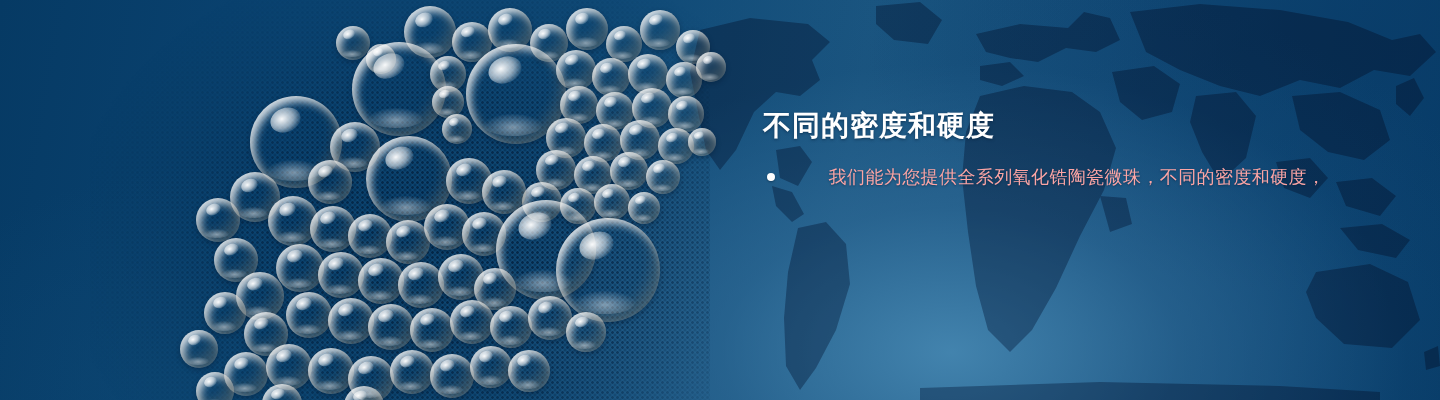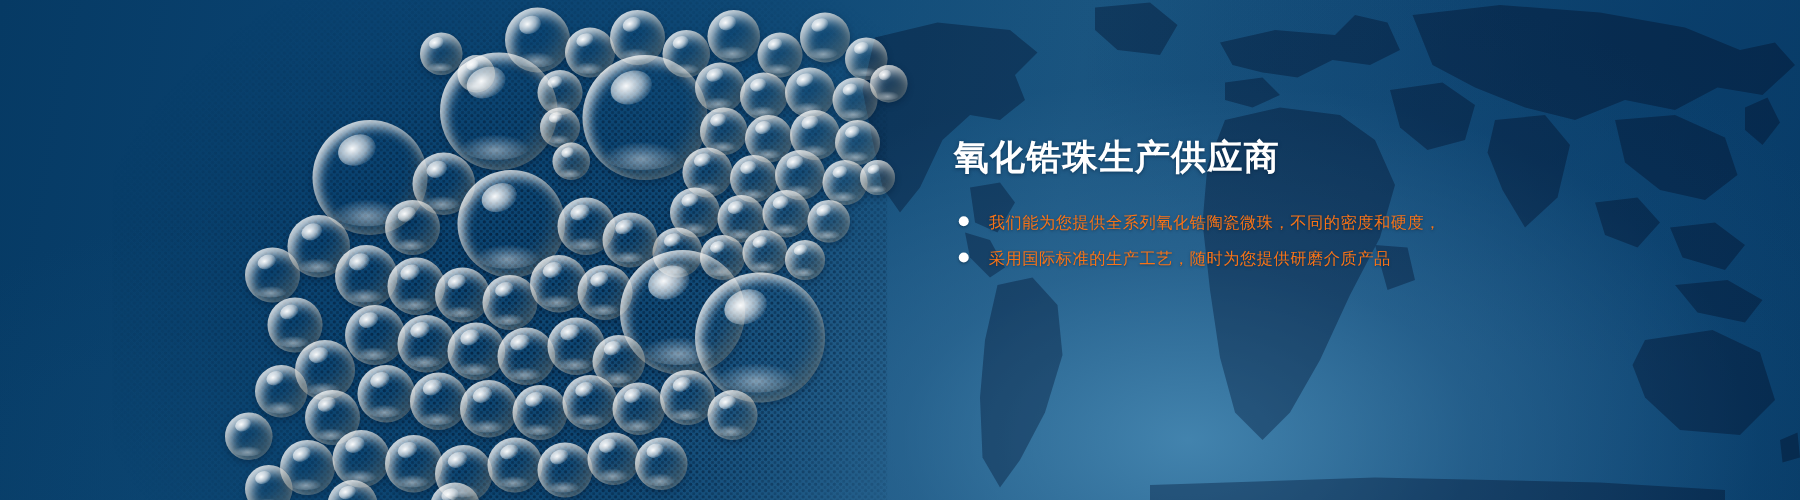--- a/index.html
+++ b/index.html
@@ -129,25 +129,26 @@
     left: 4px;
     top: 7px;
     width: 8px;
     height: 8px;
     border-radius: 50%;
     background: #ffffff;
     box-shadow: 0 1px 2px rgba(2,28,52,0.45);
   }
   .bullet-text {
     display: block;
-    font-size: 13px;
+    font-size: 18px;
     line-height: 23px;
-    color: #f97316;
+    color: #fca5a5;
     letter-spacing: 0.4px;
     text-shadow: 0 1px 2px rgba(2,28,52,0.5);
+    text-align: center;
   }
 </style>
 </head>
 <body>
 
 <div class="banner">
 
   <div class="bg-base2"></div>
   <div class="bg-glow"></div>
 
@@ -294,31 +295,27 @@
     <div class="bead" style="left:180px; top:330px; width:38px; height:38px;"></div>
     <div class="bead" style="left:196px; top:372px; width:38px; height:38px;"></div>
     <div class="bead" style="left:262px; top:384px; width:40px; height:40px;"></div>
     <div class="bead" style="left:344px; top:386px; width:40px; height:40px;"></div>
 
     <div class="bead" style="left:696px; top:52px; width:30px; height:30px;"></div>
     <div class="bead" style="left:688px; top:128px; width:28px; height:28px;"></div>
   </div>
 
   <div class="content">
-    <h1 class="title">氧化锆珠生产供应商</h1>
+    <h1 class="title">不同的密度和硬度</h1>
 
     <ul class="bullets">
 
       <li class="bullet-row">
         <span class="bullet-dot"></span>
         <span class="bullet-text">我们能为您提供全系列氧化锆陶瓷微珠，不同的密度和硬度，</span>
       </li>
 
 
-      <li class="bullet-row">
-        <span class="bullet-dot"></span>
-        <span class="bullet-text">采用国际标准的生产工艺，随时为您提供研磨介质产品</span>
-      </li>
 
     </ul>
   </div>
 
 </div>
 
 </body></html>

